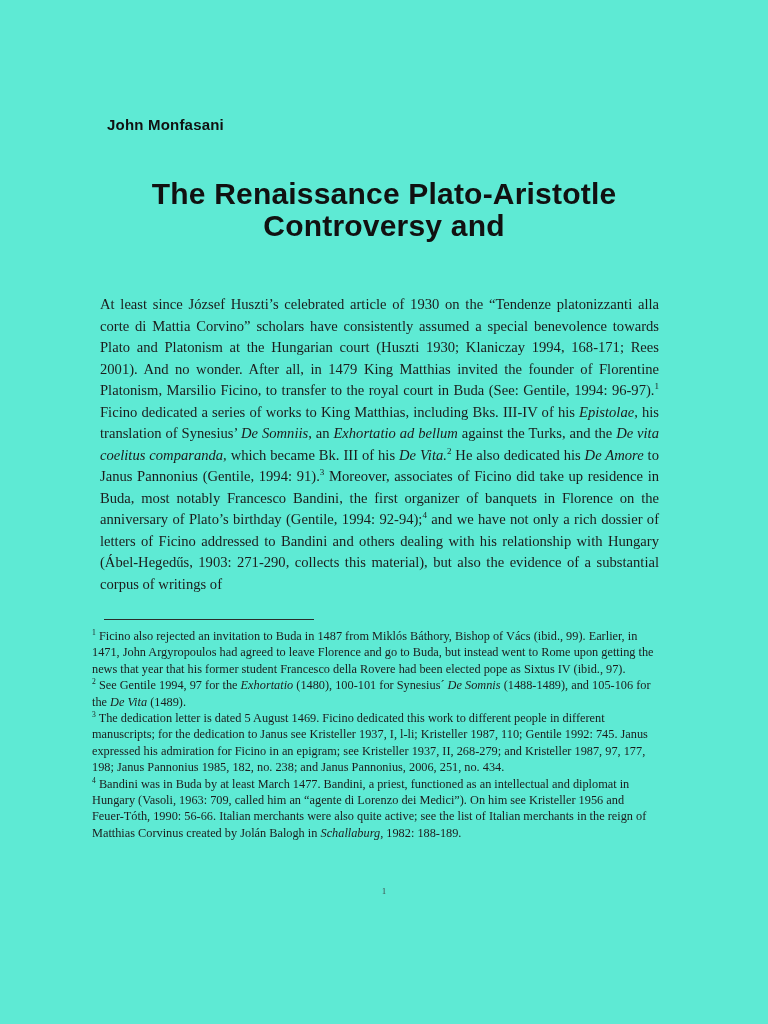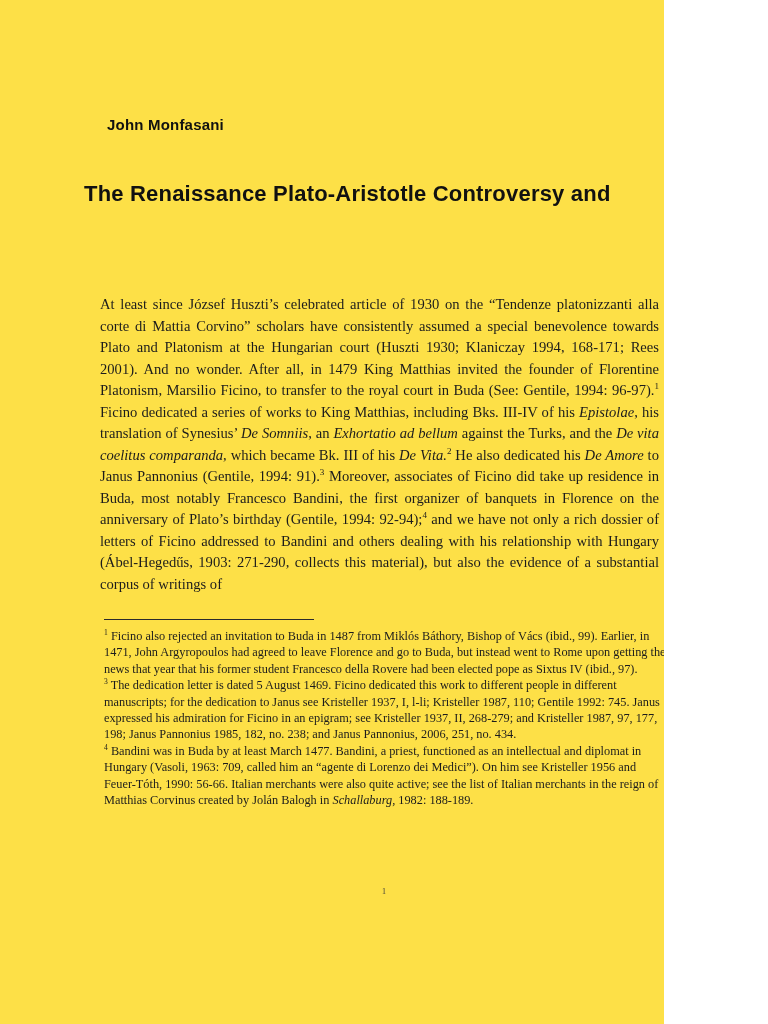--- a/index.html
+++ b/index.html
@@ -2,44 +2,45 @@
 <html><head>
 <meta charset="utf-8">
 <style>
   html, body {
     margin: 0;
     padding: 0;
     background: #ffffff;
   }
   .page {
     position: relative;
-    width: 664px;
+    width: 768px;
     height: 1024px;
-    background: #fde047;
+    background: #5eead4;
     overflow: hidden;
     color: #1a1a1a;
   }
   .author {
     position: absolute;
     left: 107px;
     top: 116px;
     font-family: "Liberation Sans", sans-serif;
     font-weight: bold;
     font-size: 15px;
     color: #111;
     letter-spacing: 0.2px;
   }
   .title {
     position: absolute;
     left: 84px;
     top: 178px;
     width: 600px;
+    text-align: center;
     font-family: "Liberation Sans", sans-serif;
     font-weight: bold;
-    font-size: 22px;
+    font-size: 30px;
     line-height: 32px;
     color: #111;
     letter-spacing: 0.2px;
   }
   .bodytext {
     position: absolute;
     left: 100px;
     top: 294px;
     width: 559px;
     font-family: "Liberation Serif", serif;
@@ -56,21 +57,21 @@
   .fnsep {
     position: absolute;
     left: 104px;
     top: 619px;
     width: 210px;
     height: 0;
     border-top: 1.6px solid #2b2b2b;
   }
   .footnotes {
     position: absolute;
-    left: 104px;
+    left: 92px;
     top: 628px;
     width: 566px;
     font-family: "Liberation Serif", serif;
     font-size: 12.3px;
     line-height: 16.4px;
     text-align: left;
     color: #1c1c1c;
   }
   .pagenum {
     position: absolute;
@@ -93,19 +94,20 @@
   <div class="title">
     <div>The Renaissance Plato-Aristotle Controversy and</div>
   </div>
 
   <div class="bodytext"><span>At least since József Huszti’s celebrated article of 1930 on the “Tendenze platonizzanti alla corte di Mattia Corvino” scholars have consistently assumed a special benevolence towards Plato and Platonism at the Hungarian court (Huszti 1930; Klaniczay 1994, 168-171; Rees 2001). And no wonder. After all, in 1479 King Matthias invited the founder of Florentine Platonism, Marsilio Ficino, to transfer to the royal court in Buda (See: Gentile, 1994: 96-97).</span><sup>1</sup><span> Ficino dedicated a series of works to King Matthias, including Bks. III-IV of his </span><i>Epistolae</i><span>, his translation of Synesius’ </span><i>De Somniis</i><span>, an </span><i>Exhortatio ad bellum</i><span> against the Turks, and the </span><i>De vita coelitus comparanda</i><span>, which became Bk. III of his </span><i>De Vita.</i><sup>2</sup><span> He also dedicated his </span><i>De Amore</i><span> to Janus Pannonius (Gentile, 1994: 91).</span><sup>3</sup><span> Moreover, associates of Ficino did take up residence in Buda, most notably Francesco Bandini, the first organizer of banquets in Florence on the anniversary of Plato’s birthday (Gentile, 1994: 92-94);</span><sup>4</sup><span> and we have not only a rich dossier of letters of Ficino addressed to Bandini and others dealing with his relationship with Hungary (Ábel-Hegedűs, 1903: 271-290, collects this material), but also the evidence of a substantial corpus of writings of</span></div>
 
   <div class="fnsep"></div>
 
   <div class="footnotes">
     <div class="footnote"><sup>1</sup><span> Ficino also rejected an invitation to Buda in 1487 from Miklós Báthory, Bishop of Vács (ibid., 99).  Earlier, in 1471, John Argyropoulos had agreed to leave Florence and go to Buda, but instead went to Rome upon getting the news that year that his former student Francesco della Rovere had been elected pope as Sixtus IV (ibid., 97).</span></div>
+    <div class="footnote"><sup>2</sup><span> See Gentile 1994, 97 for the </span><i>Exhortatio</i><span> (1480), 100-101 for Synesius´ </span><i>De Somnis</i><span> (1488-1489), and 105-106 for the </span><i>De Vita</i><span> (1489).</span></div>
     <div class="footnote"><sup>3</sup><span> The dedication letter is dated 5 August 1469. Ficino dedicated this work to different people in different manuscripts; for the dedication to Janus see Kristeller 1937, I, l-li; Kristeller 1987, 110; Gentile 1992: 745. Janus expressed his admiration for Ficino in an epigram; see Kristeller 1937, II, 268-279; and Kristeller 1987, 97, 177, 198; Janus Pannonius 1985, 182, no. 238; and Janus Pannonius, 2006, 251, no. 434.</span></div>
     <div class="footnote"><sup>4</sup><span> Bandini was in Buda by at least March 1477. Bandini, a priest, functioned as an intellectual and diplomat in Hungary (Vasoli, 1963: 709, called him an “agente di Lorenzo dei Medici”). On him see Kristeller 1956 and Feuer-Tóth, 1990: 56-66. Italian merchants were also quite active; see the list of Italian merchants in the reign of Matthias Corvinus created by Jolán Balogh in </span><i>Schallaburg</i><span>, 1982: 188-189.</span></div>
   </div>
 
   <div class="pagenum">1</div>
 
 </div>
 
 </body></html>

